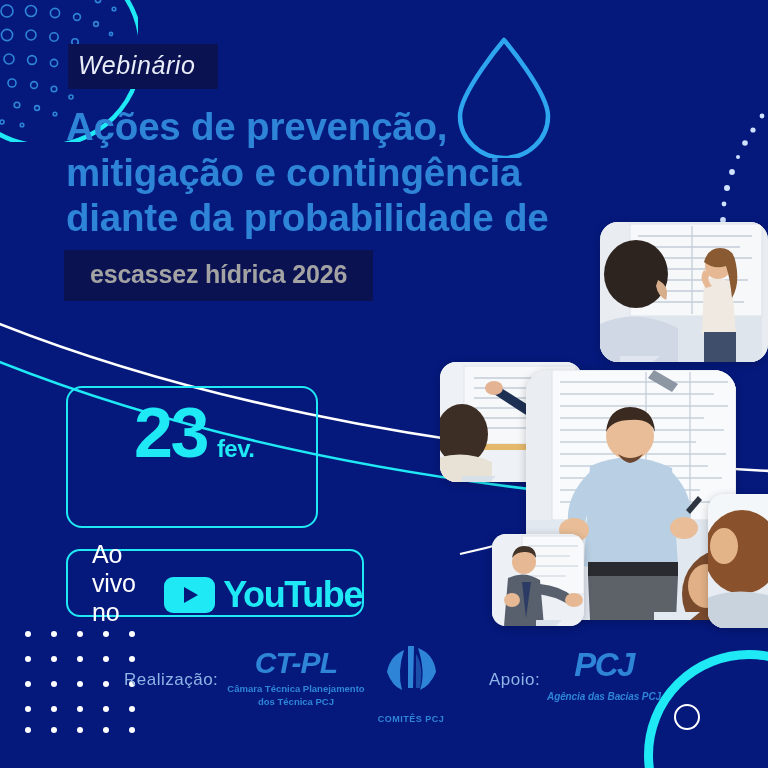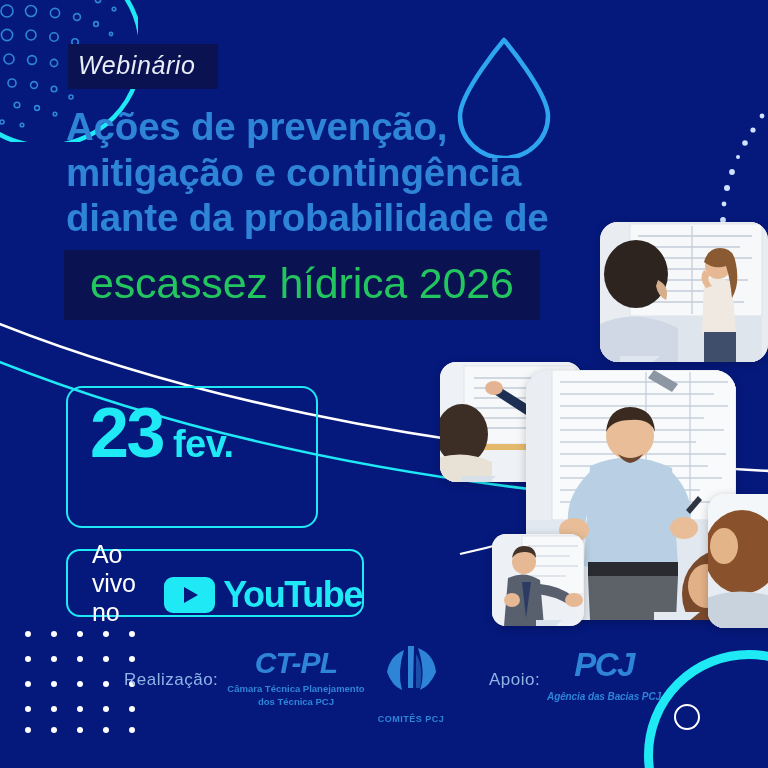--- a/index.html
+++ b/index.html
@@ -88,36 +88,36 @@
     color:#2e85d8; font-size:38.5px; font-weight:700;
     line-height:1.185; letter-spacing:-.2px;
   }
   #headline .ln { display:block; white-space:nowrap; }
 
   #highlight-wrap {
     position:absolute; top:250px; left:64px;
     background:#0b1252; padding:11px 26px 14px 26px;
   }
   #highlight-wrap .txt {
-    color:#22c55e; font-size:43px; font-weight:400;
+    color:#a3a3a3; font-size:25px; font-weight:700;
     line-height:1.05; letter-spacing:-.2px; white-space:nowrap;
   }
 
   
   #date-card {
     position:absolute; top:386px; left:66px; width:252px; height:142px;
     border:2px solid #1fe9f5; border-radius:16px;
   }
   #date-row { position:absolute; top:10px; left:22px; display:flex; align-items:baseline; }
   #date-day {
     color:#1fe9f5; font-size:70px; font-weight:800;
-    line-height:1; letter-spacing:-2.5px;
+    line-height:1; letter-spacing:-2.5px;margin-left:44px;
   }
   #date-month {
-    color:#1fe9f5; font-size:38px; font-weight:800;
+    color:#1fe9f5; font-size:24px; font-weight:800;
     line-height:1; margin-left:10px; letter-spacing:-.5px;
   }
   #date-time {
     position:absolute; top:84px; left:23px;
     color:#ffffff; font-size:37px; font-weight:400; line-height:1;
     letter-spacing:-.5px;
   }
 
   
   #yt-cta {

